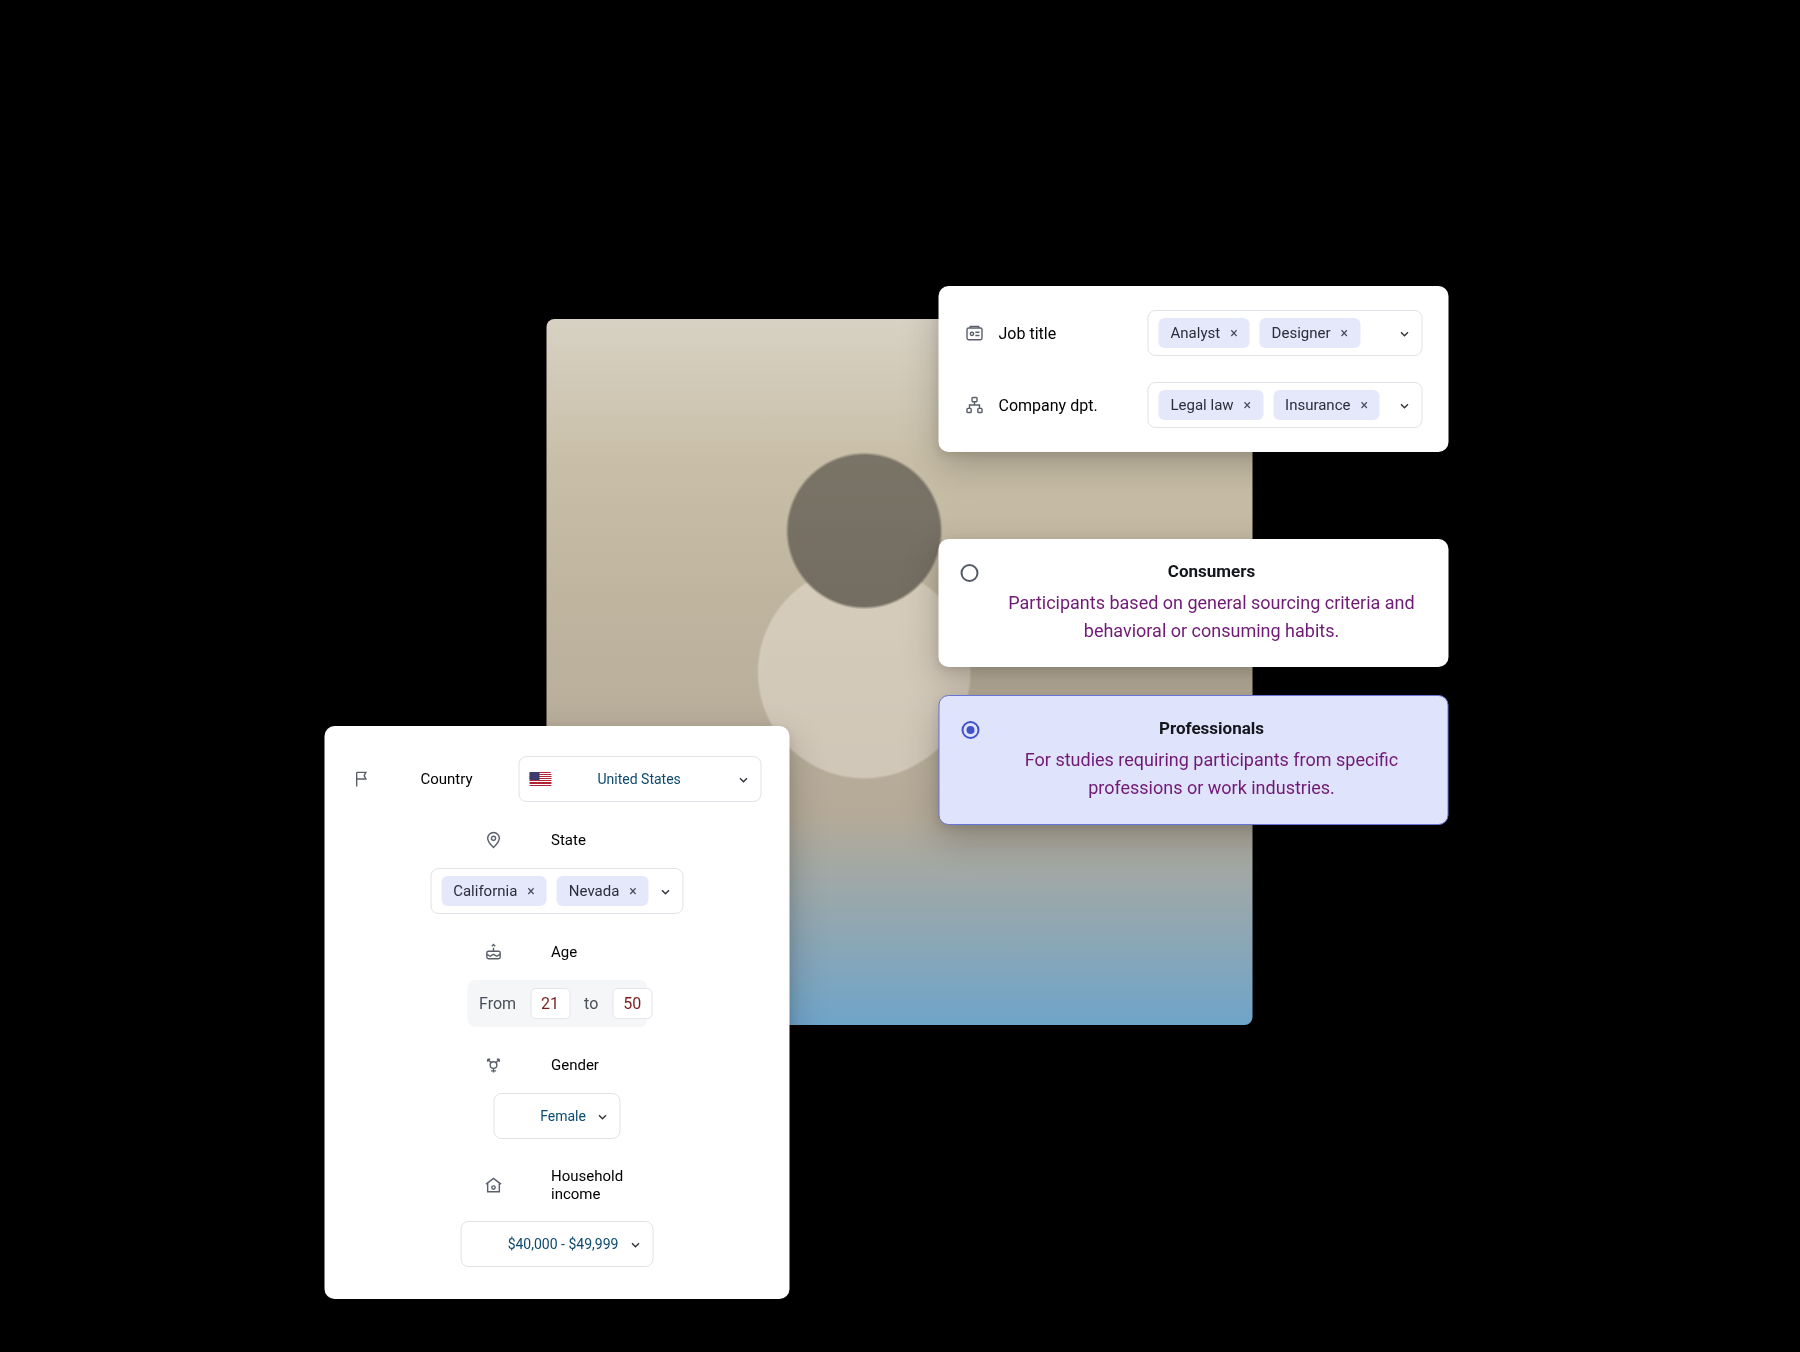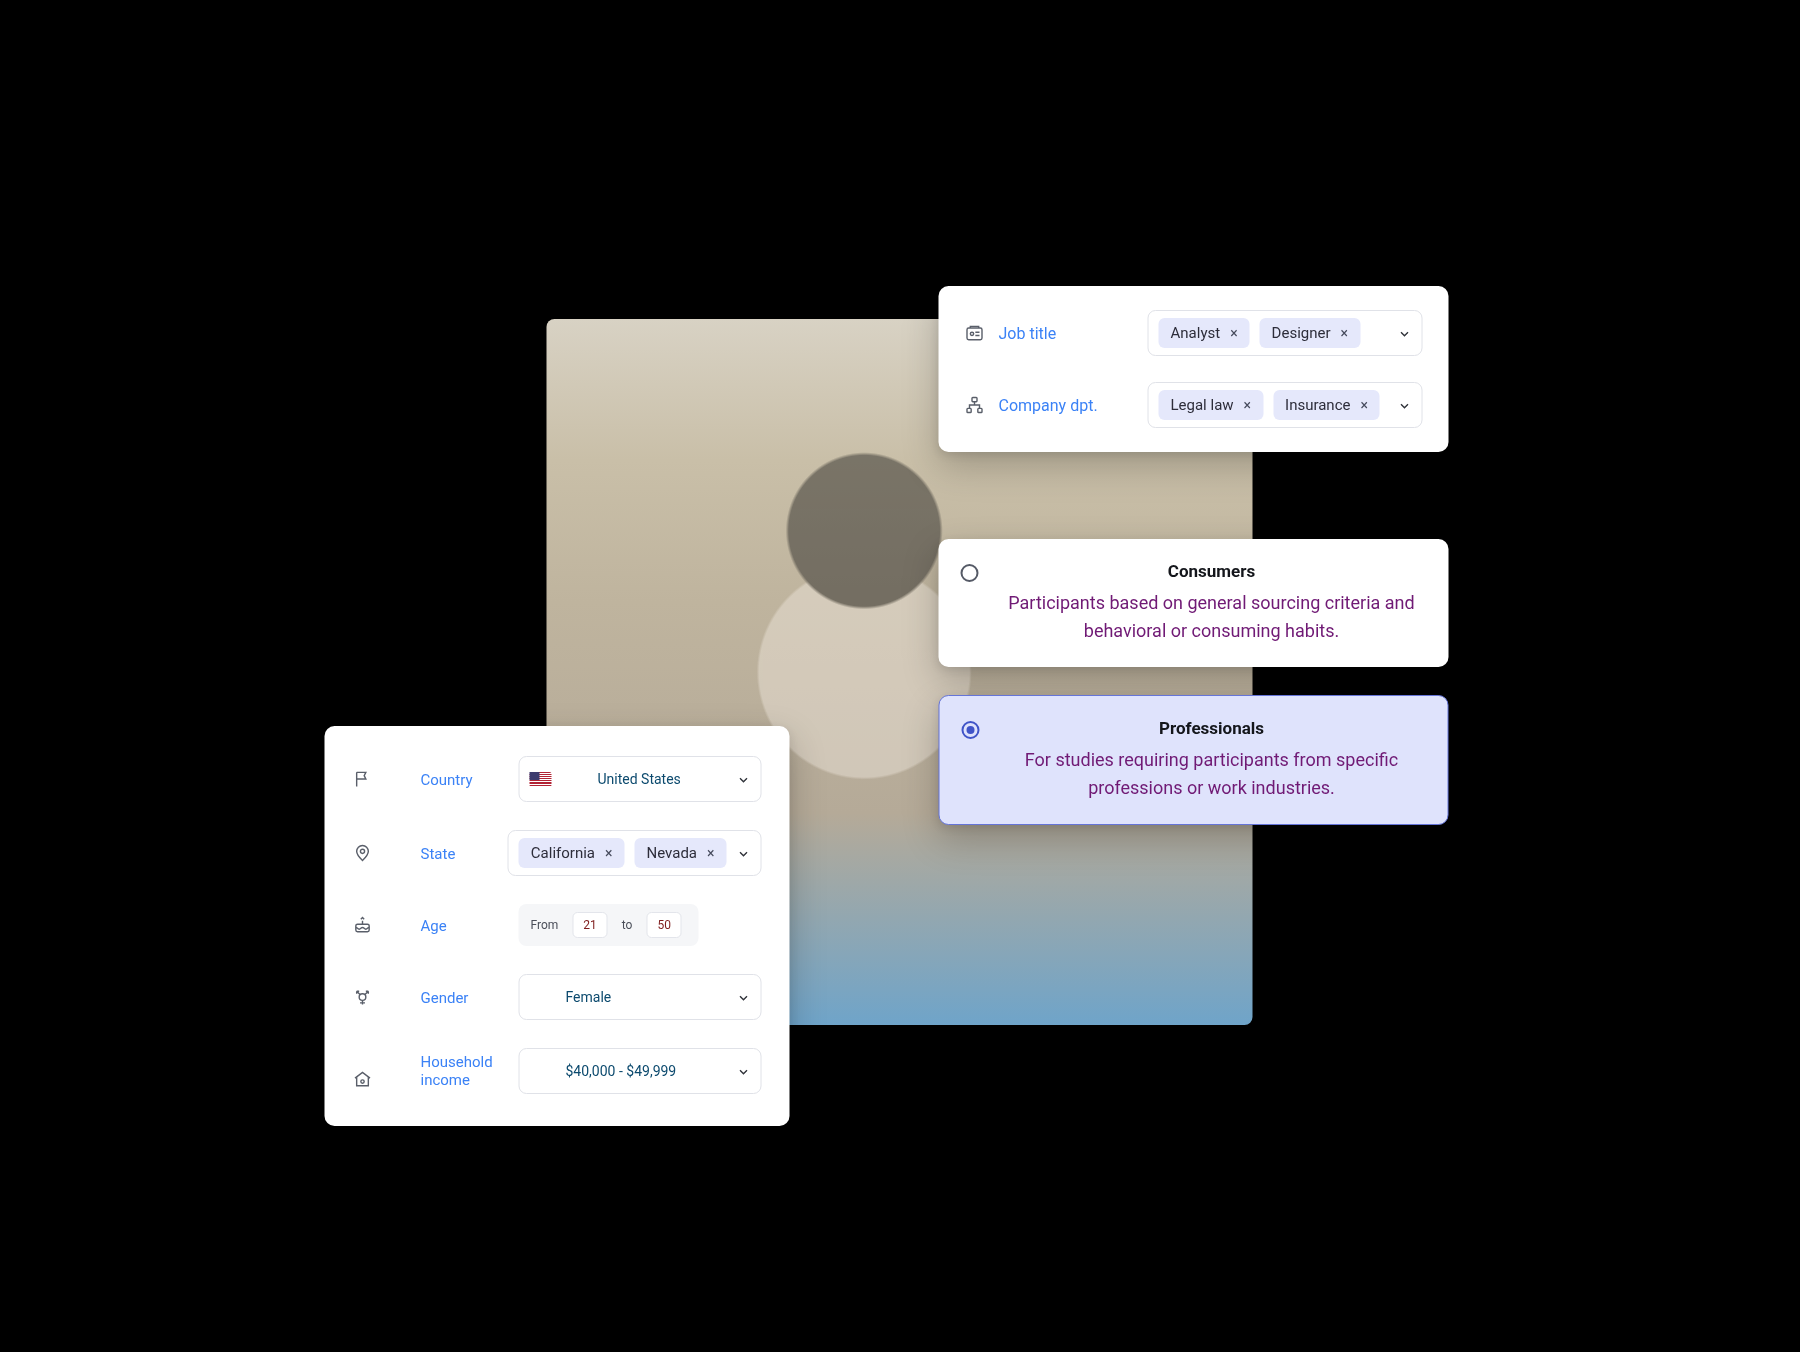--- a/index.html
+++ b/index.html
@@ -49,25 +49,25 @@
       padding: 24px 26px;
     }
     .row {
       display: flex;
       align-items: center;
       gap: 18px;
     }
     .row + .row { margin-top: 26px; }
     .row .lbl {
       display: flex;
-      align-items: flex-end;
+      align-items: center;
       gap: 14px;
       width: 165px;
       font-size: 16px;
-      color: #3b82f6;
+      color: #000000;
     }
     .icon { width: 20px; height: 20px; flex: none; color: #5a5f6a; }
     .select {
       flex: 1;
       display: flex;
       align-items: center;
       gap: 10px;
       border: 1px solid #e0e2e8;
       border-radius: 8px;
       padding: 7px 10px;
@@ -126,21 +126,21 @@
       border-radius: 50%;
       background: #4054c8;
     }
     .opt h3 { font-size: 17px; font-weight: 700; color: #14161b; }
     .opt p { margin-top: 8px; font-size: 18px; color: #701a75; line-height: 1.55; }
     .card-demo {
       left: 58px; top: 530px;
       width: 465px;
       padding: 30px 28px 32px 28px;
     }
-    .card-demo .row + .row { margin-top: 28px; }
+    .card-demo .row + .row { margin-top: 28px; flex-direction: column; }
     .card-demo .lbl { width: 148px; font-size: 15px; gap: 48px; }
     .select .value { font-size: 14px; color: #0c4a6e; padding-left: 36px; }
     .flag {
       width: 22px; height: 15px;
       background: linear-gradient(180deg, #b22234 0%, #b22234 7%, #fff 7%, #fff 14%, #b22234 14%, #b22234 21%, #fff 21%, #fff 28%, #b22234 28%, #b22234 35%, #fff 35%, #fff 42%, #b22234 42%, #b22234 49%, #fff 49%, #fff 56%, #b22234 56%, #b22234 63%, #fff 63%, #fff 70%, #b22234 70%, #b22234 77%, #fff 77%, #fff 84%, #b22234 84%, #b22234 91%, #fff 91%, #fff 100%);
       border-radius: 2px;
       position: relative;
       flex: none;
     }
     .flag::after {
@@ -148,21 +148,21 @@
     }
     .age-box {
       flex: 1;
       display: flex;
       align-items: center;
       gap: 14px;
       border: none;
       background: #f5f6f8;
       border-radius: 8px;
       padding: 8px 12px;
-      font-size: 12px;
+      font-size: 16px;
       color: #4a4e59;
       width: fit-content;
       max-width: 180px;
     }
     .age-box .num {
       background: #fff;
       border: 1px solid #e3e5eb;
       border-radius: 5px;
       padding: 5px 10px;
       color: #7f1d1d;

